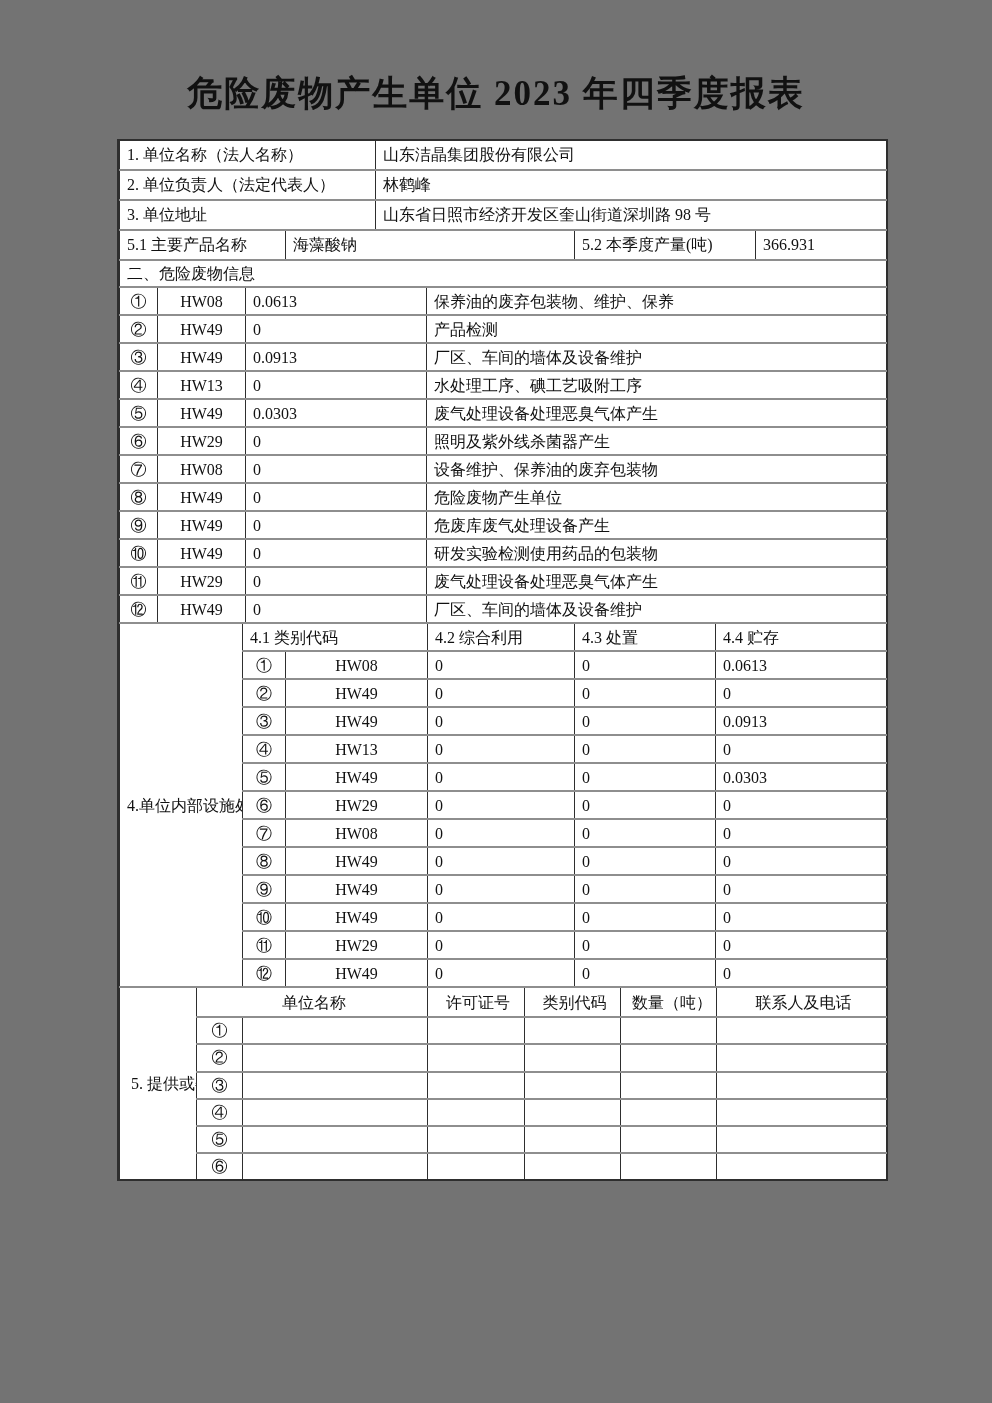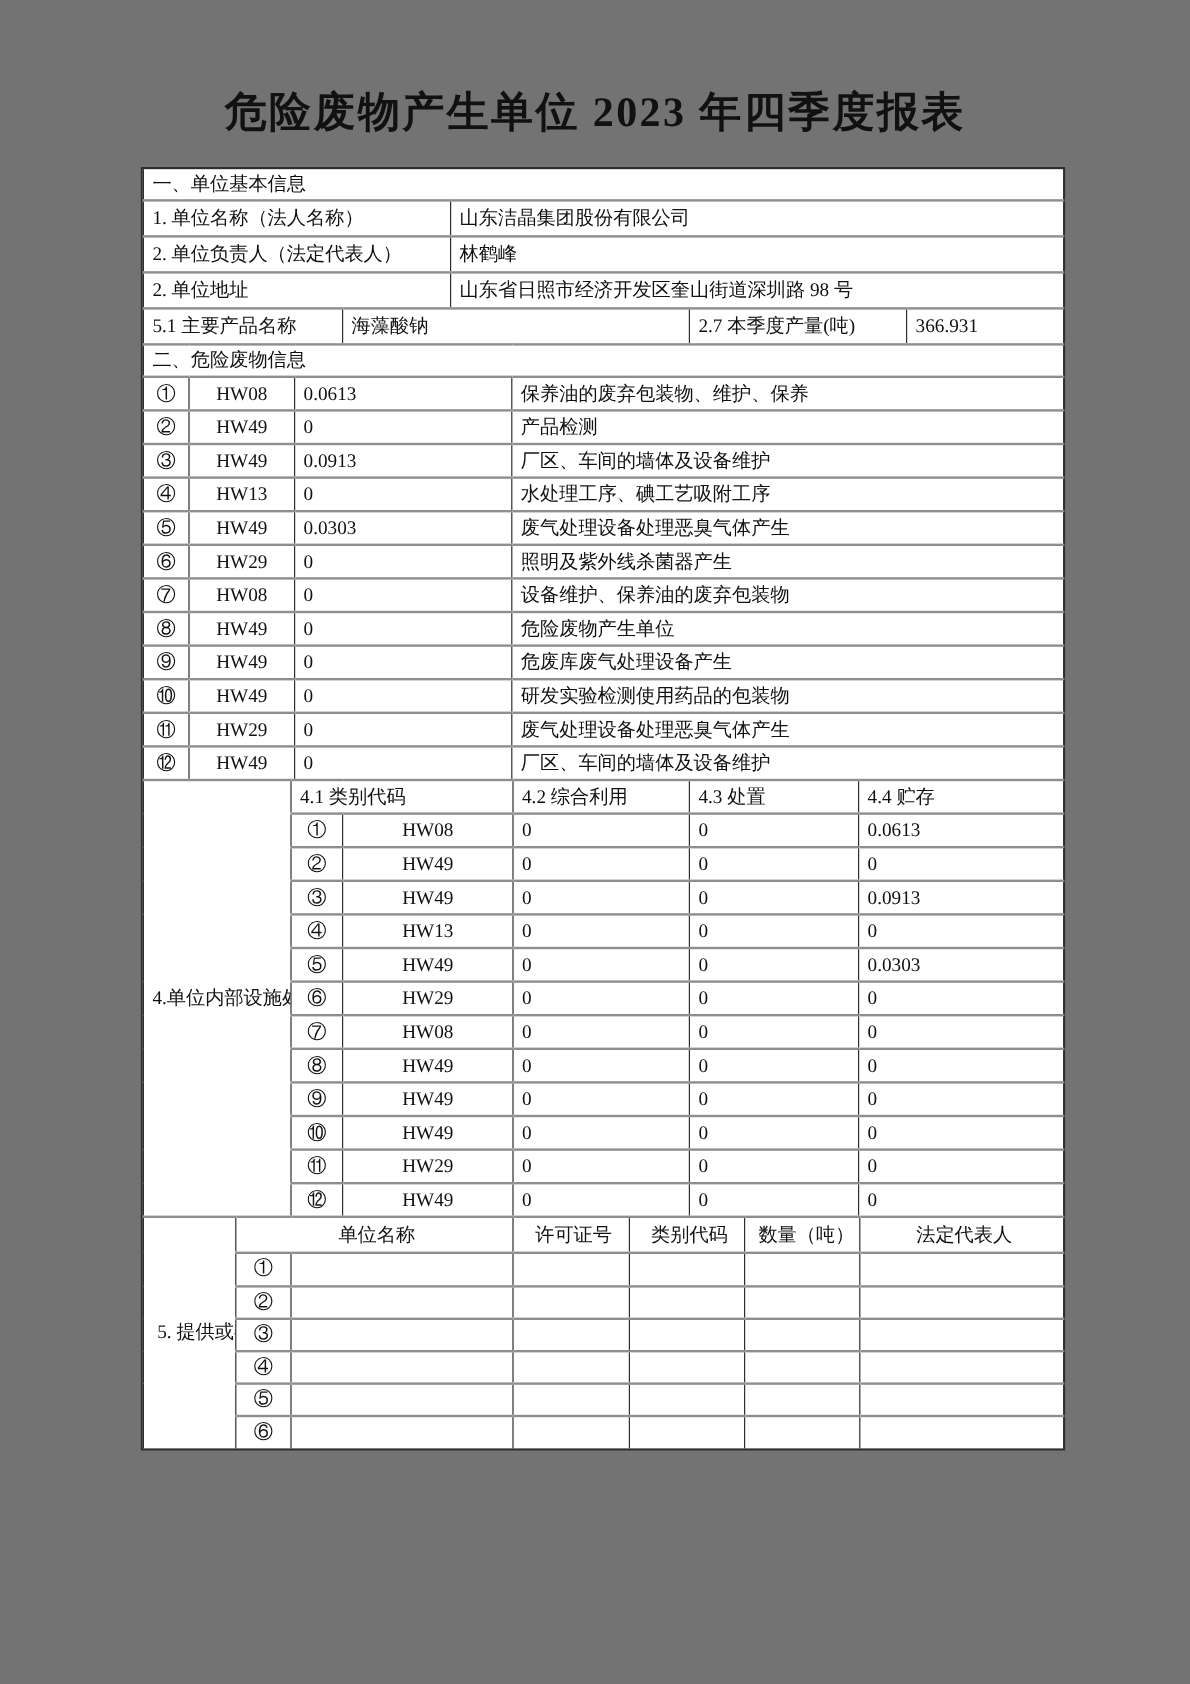--- a/index.html
+++ b/index.html
@@ -57,54 +57,51 @@
   <h1 class="title">危险废物产生单位 2023 年四季度报表</h1>
 
   <div class="sheet">
 
     <table class="t t1">
       <colgroup>
           <col style="width:256px">
           <col style="width:511px">
         </colgroup>
       <tbody>
-        <tr>
-          <td colspan="2" class="sec-head">一、单位基本信息</td>
-        </tr>
 
           <tr class="field-row">
             <td>1. 单位名称（法人名称）</td>
             <td>山东洁晶集团股份有限公司</td>
           </tr>
 
           <tr class="field-row">
             <td>2. 单位负责人（法定代表人）</td>
             <td>林鹤峰</td>
           </tr>
 
           <tr class="field-row">
-            <td>2. 单位地址</td>
+            <td>3. 单位地址</td>
             <td>山东省日照市经济开发区奎山街道深圳路 98 号</td>
           </tr>
 
         </tbody>
     </table>
 
     <table class="t t1b">
       <colgroup>
           <col style="width:166px">
           <col style="width:289px">
           <col style="width:181px">
           <col style="width:131px">
         </colgroup>
       <tbody>
         <tr>
           <td>5.1 主要产品名称</td>
           <td>海藻酸钠</td>
-          <td>2.7 本季度产量(吨)</td>
+          <td>5.2 本季度产量(吨)</td>
           <td>366.931</td>
         </tr>
       </tbody>
     </table>
 
     <table class="t t2">
       <colgroup>
           <col style="width:38px">
           <col style="width:88px">
           <col style="width:181px">
@@ -327,21 +324,21 @@
           <col style="width:96px">
           <col style="width:170px">
         </colgroup>
       <tbody>
         <tr class="colhead">
           <td rowspan="7" class="vlabel">5. 提供或委托外单位处置利用情况</td>
           <td colspan="2" class="center">单位名称</td>
           <td class="center">许可证号</td>
           <td class="center">类别代码</td>
           <td class="center">数量（吨）</td>
-          <td class="center">法定代表人</td>
+          <td class="center">联系人及电话</td>
         </tr>
 
           <tr class="data-row">
             <td class="num">①</td>
             <td></td>
             <td></td>
             <td></td>
             <td></td>
             <td></td>
           </tr>

